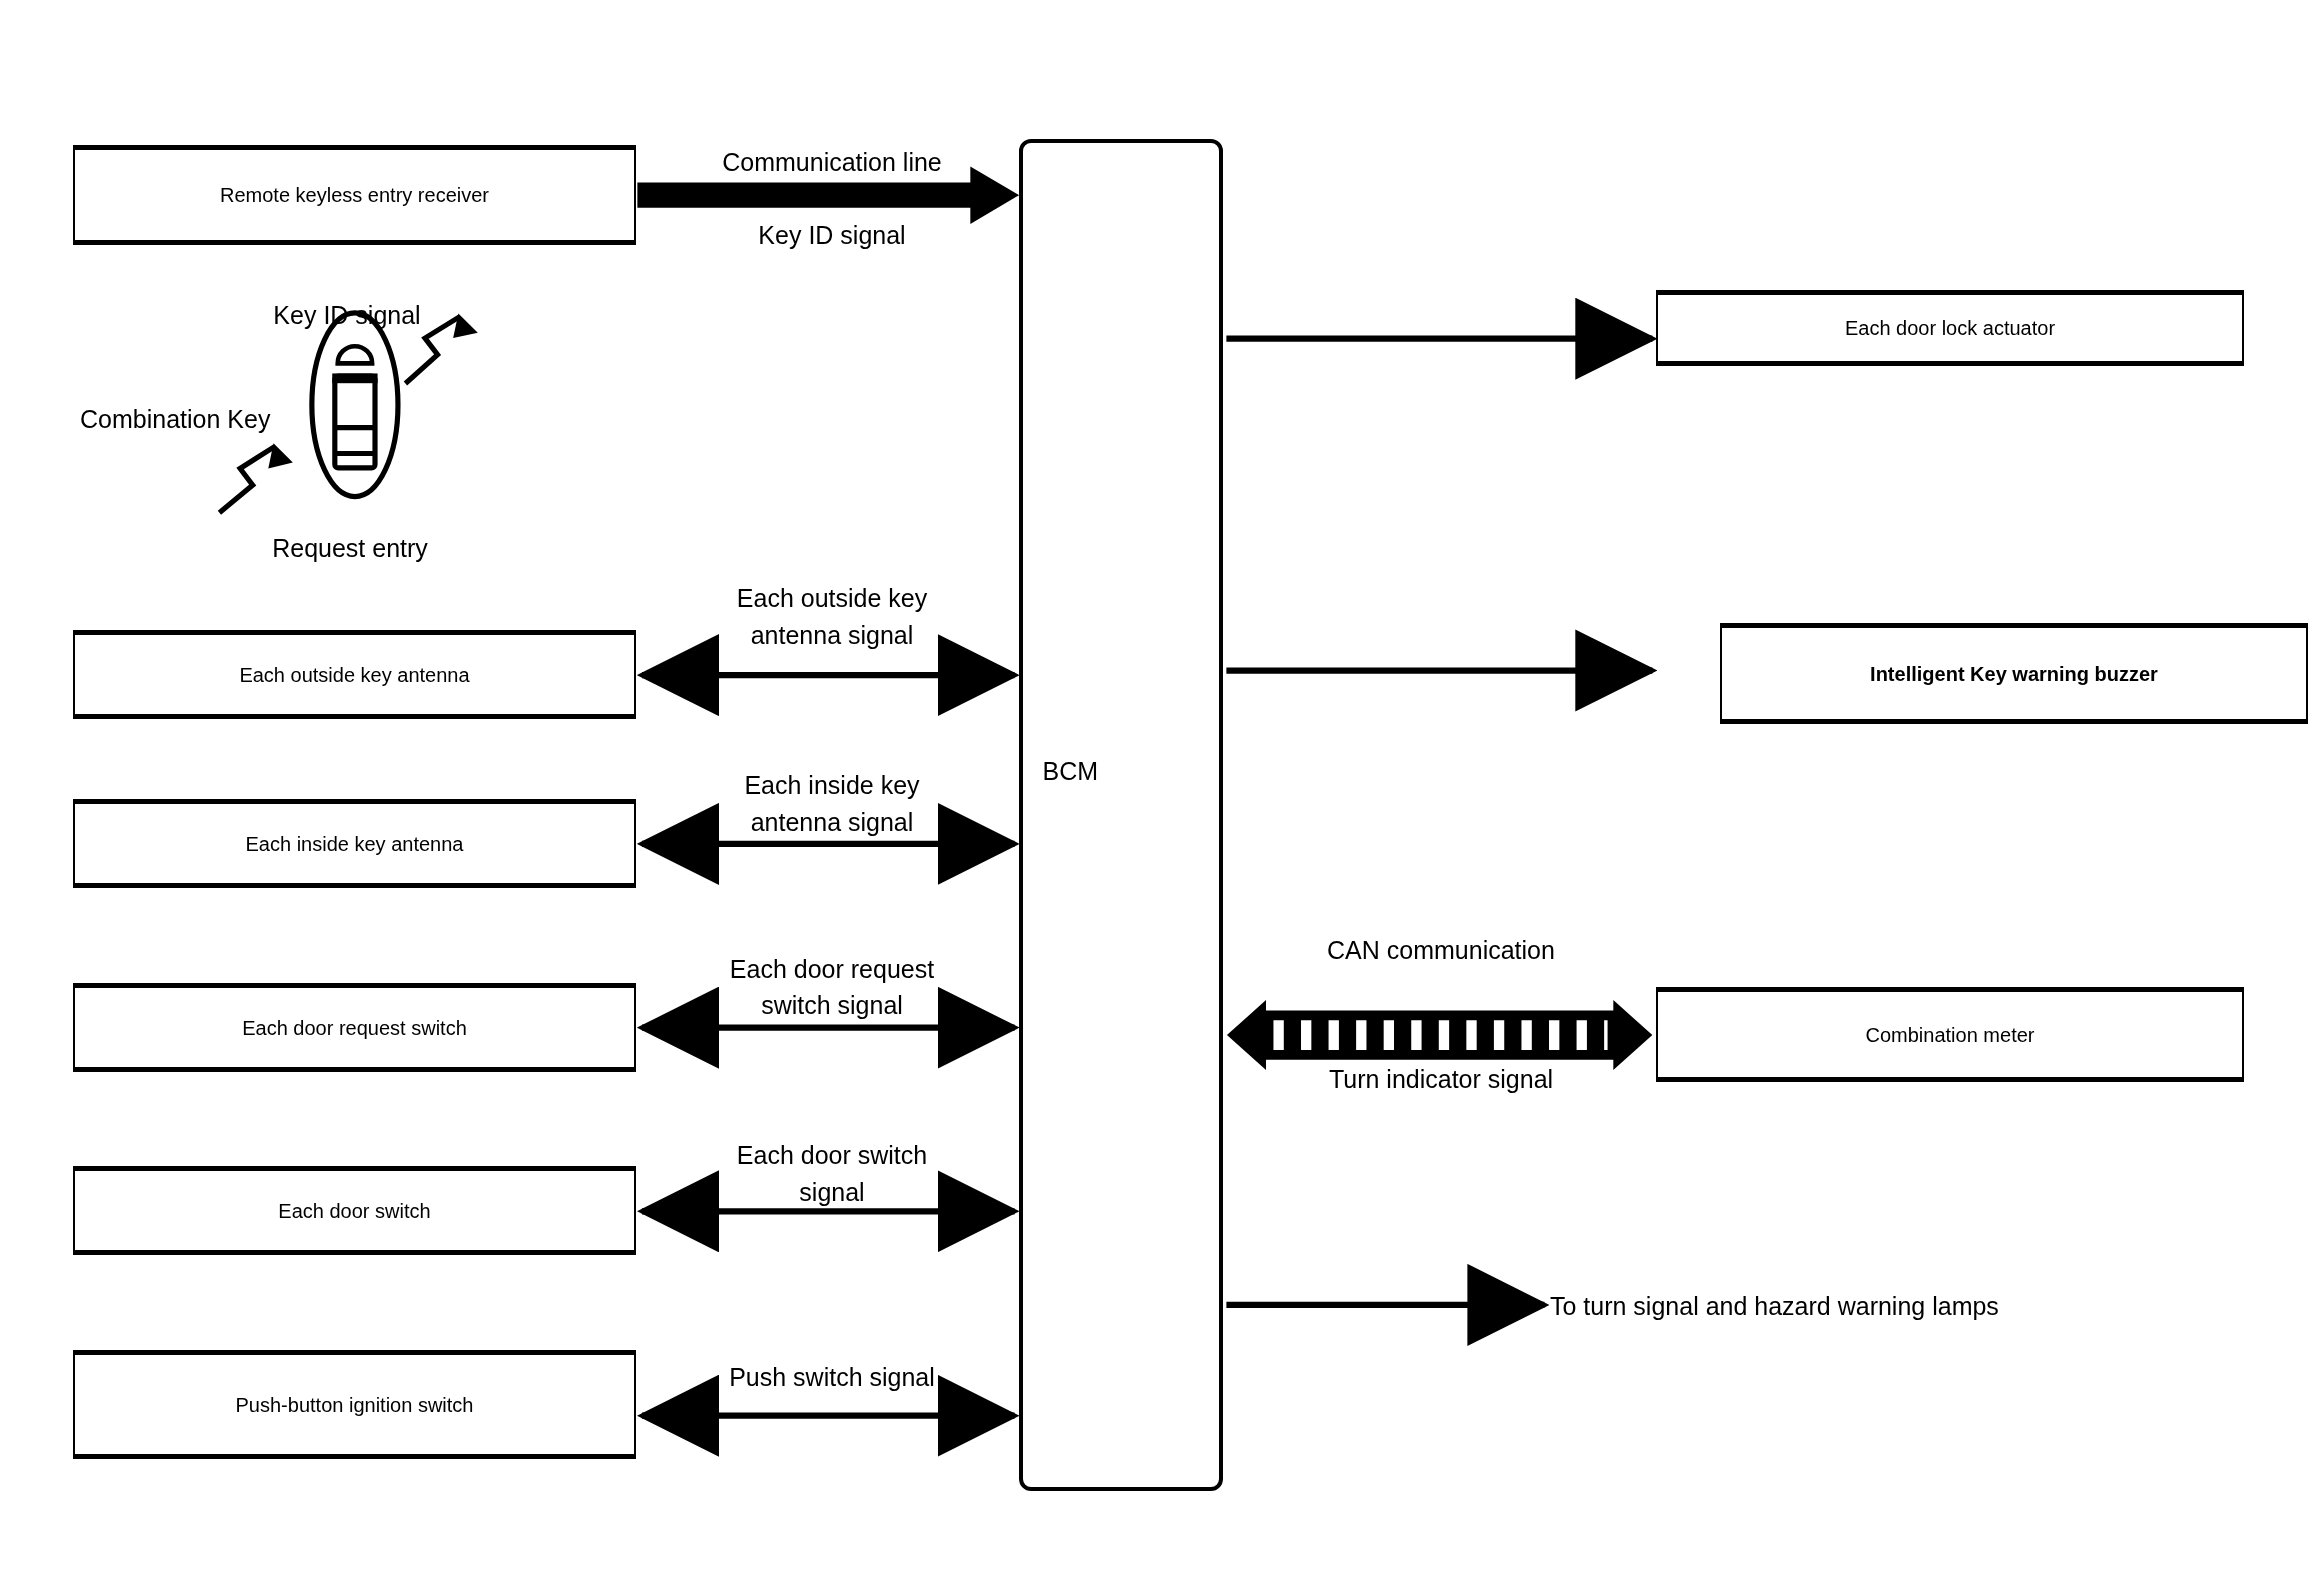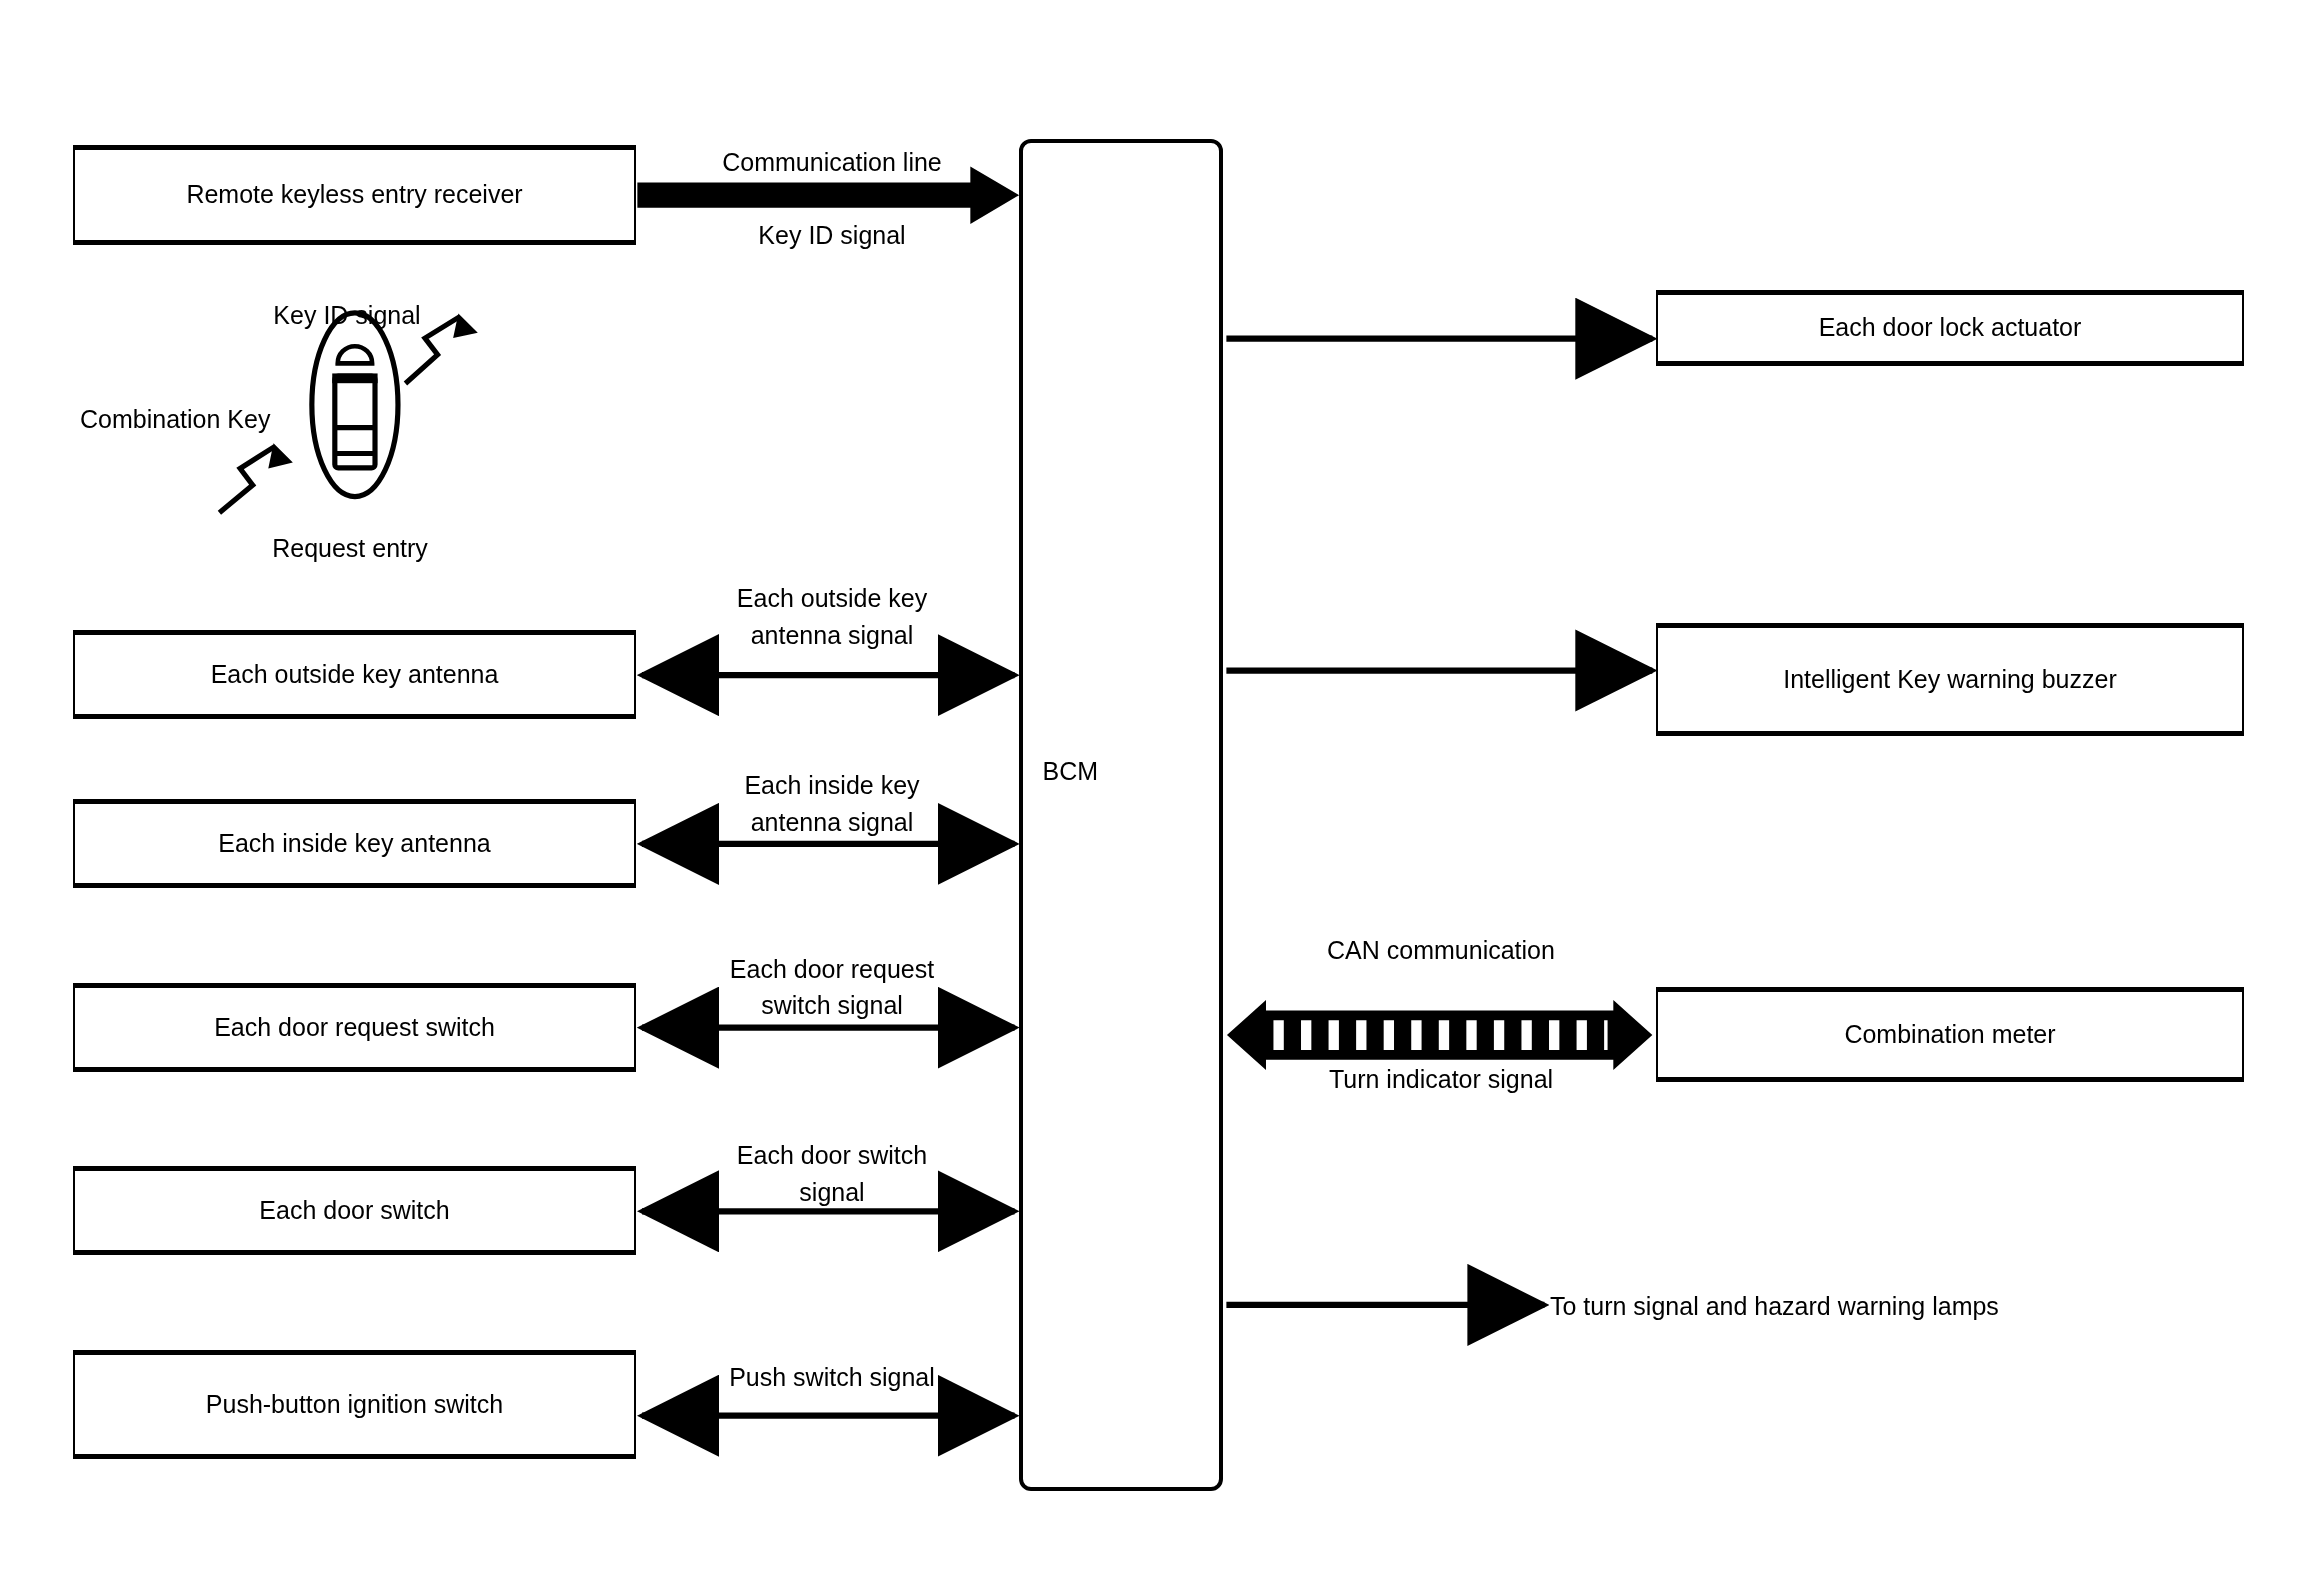--- a/index.html
+++ b/index.html
@@ -10,21 +10,21 @@
   .box{
     position:absolute;
     background:#fff;
     border-left:2.3px solid #000;
     border-right:2.3px solid #000;
     border-top:5.2px solid #000;
     border-bottom:5.2px solid #000;
     box-sizing:border-box;
     display:flex;align-items:center;justify-content:center;
   }
-  .box .lbl{font-size:25px;line-height:1.1;white-space:nowrap;}
+  .box .lbl{font-size:20px;line-height:1.1;white-space:nowrap;}
 
   
   .bcm{
     position:absolute;background:#fff;
     border:4px solid #000;box-sizing:border-box;
   }
   .bcm .lbl{
     position:absolute;font-size:25px;left:19.5px;top:614px;white-space:nowrap;
   }
 
@@ -65,21 +65,21 @@
   </div>
 
   <div class="bcm" style="left:1019px;top:139px;width:204px;height:1352px;border-radius:12px;">
     <span class="lbl">BCM</span>
   </div>
 
   <div class="box" style="left:1656px;top:290px;width:588px;height:76px;">
     <span class="lbl">Each door lock actuator</span>
   </div>
 
-  <div class="box" style="left:1656px;top:623px;width:588px;height:113px;">
+  <div class="box" style="left:1720px;top:623px;width:588px;height:101px;font-weight:bold;">
     <span class="lbl">Intelligent Key warning buzzer</span>
   </div>
 
   <div class="box" style="left:1656px;top:987px;width:588px;height:95px;">
     <span class="lbl">Combination meter</span>
   </div>
 
   <div class="txt c" style="left:832px;top:148px;">Communication line</div>
   <div class="txt c" style="left:832px;top:221px;">Key ID signal</div>
 

